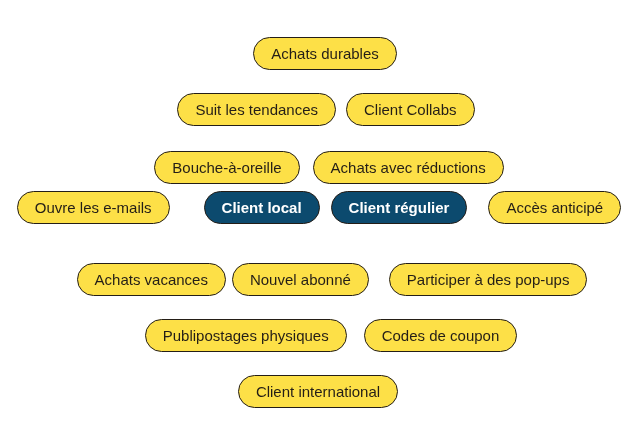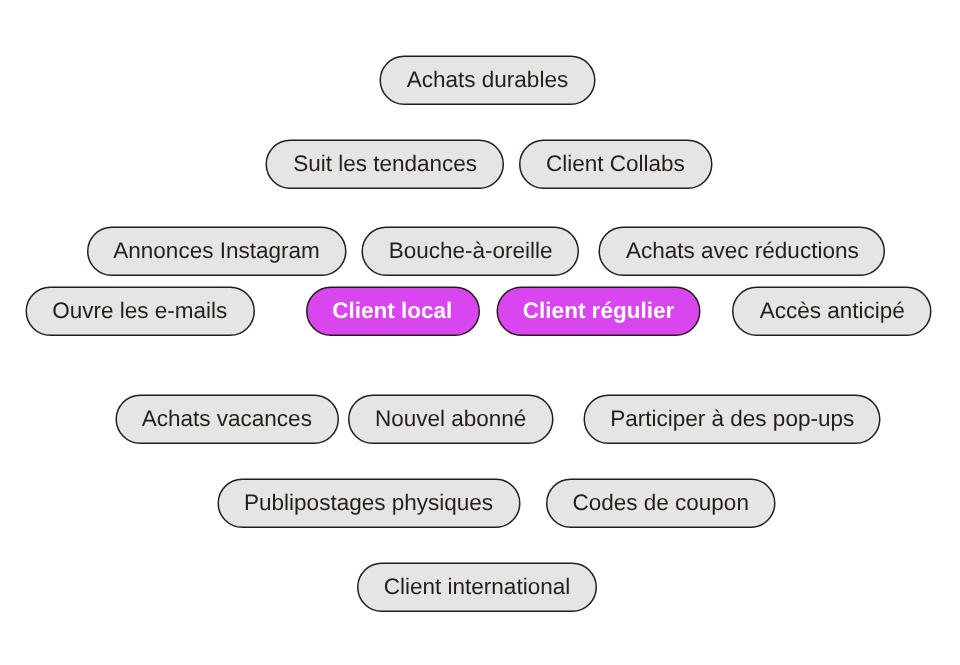--- a/index.html
+++ b/index.html
@@ -29,29 +29,29 @@
   }
   .pill {
     display: inline-flex;
     align-items: center;
     justify-content: center;
     box-sizing: border-box;
     height: 33px;
     padding: 0 17px;
     border: 1px solid #241e17;
     border-radius: 17px;
-    background: #e5e5e5;
+    background: #fde047;
     color: #241e17;
     font-size: 15px;
     line-height: 1;
     white-space: nowrap;
     cursor: pointer;
   }
   .pill.selected {
-    background: #d946ef;
+    background: #0c4a6e;
     border-color: #241d17;
     color: #ffffff;
     font-weight: 600;
   }
   
   .row-1 { top: 37px;  transform: translateX(5px); }
   .row-2 { top: 93px;  transform: translateX(6px); }
   .row-3 { top: 151px; transform: translateX(4px); }
   .row-4 { top: 191px; transform: translateX(-1px); }
   .row-5 { top: 263px; transform: translateX(12px); }
@@ -75,21 +75,20 @@
   <div class="row row-1">
     <span class="pill">Achats durables</span>
   </div>
 
   <div class="row row-2">
     <span class="pill">Suit les tendances</span>
     <span class="pill gap-10">Client Collabs</span>
   </div>
 
   <div class="row row-3">
-    <span class="pill">Annonces Instagram</span>
     <span class="pill gap-10">Bouche-à-oreille</span>
     <span class="pill gap-13">Achats avec réductions</span>
   </div>
 
   <div class="row row-4">
     <span class="pill">Ouvre les e-mails</span>
     <span class="pill selected gap-34">Client local</span>
     <span class="pill selected gap-11">Client régulier</span>
     <span class="pill gap-21">Accès anticipé</span>
   </div>

